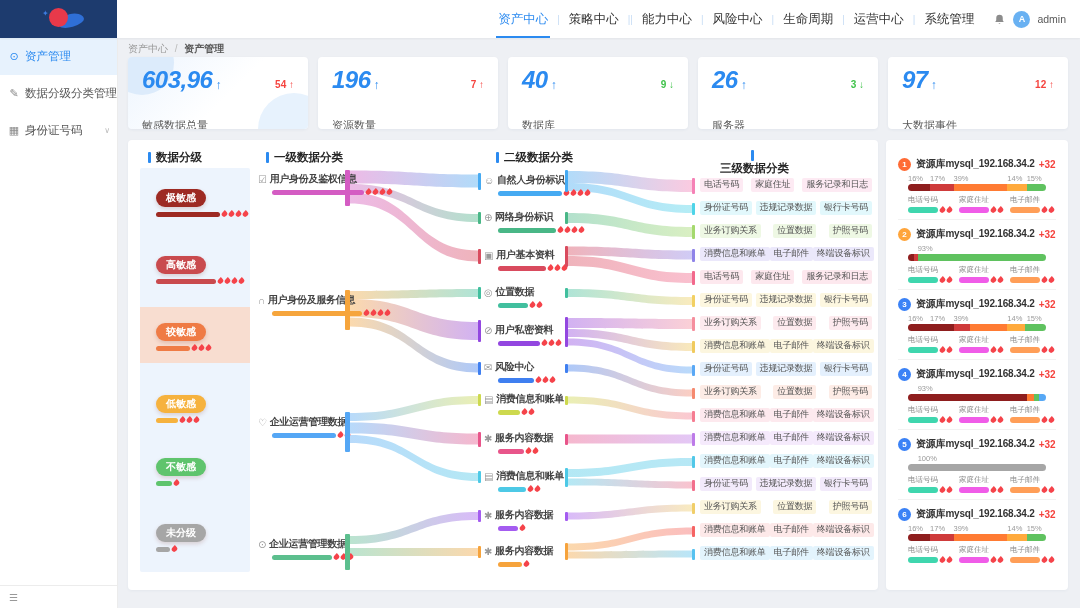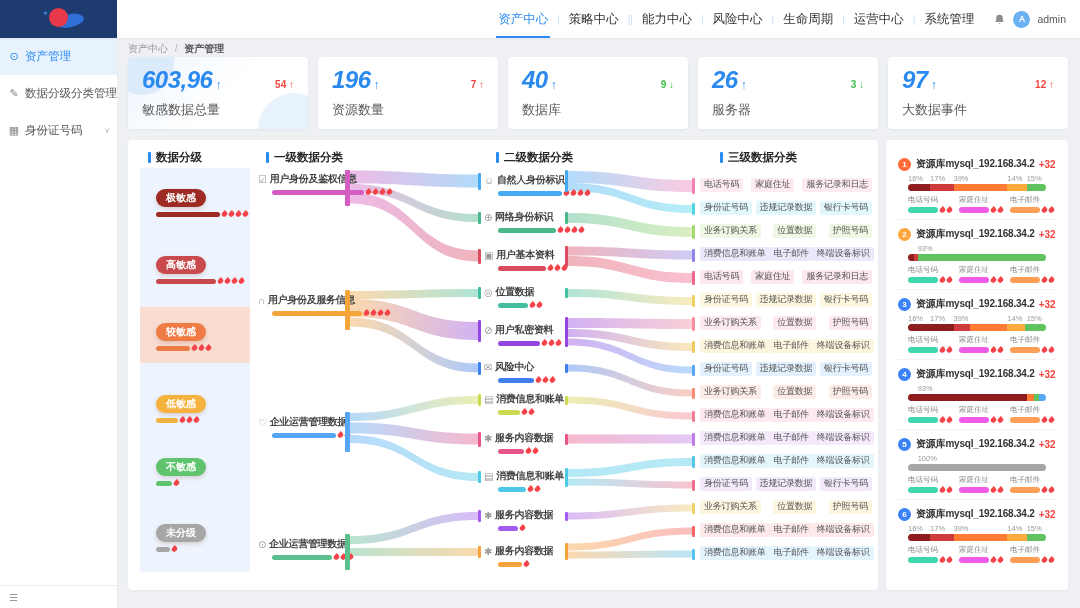--- a/index.html
+++ b/index.html
@@ -43,21 +43,21 @@
   .card{flex:1;height:72px;background:#fff;border-radius:4px;box-shadow:0 1px 3px rgba(30,70,120,.06);
         padding:11px 14px 0;box-sizing:border-box;position:relative;overflow:hidden}
   .card.deco{background:linear-gradient(135deg,#edf5fe 0%,#ffffff 55%)}
   .card.deco::before{content:"";position:absolute;left:-18px;top:-26px;width:64px;height:64px;border-radius:50%;background:#dcebfb}
   .card.deco::after{content:"";position:absolute;right:-22px;bottom:-36px;width:72px;height:72px;border-radius:50%;background:#e7f2fd}
   .card-row{display:flex;align-items:flex-end;position:relative;z-index:1}
   .num{font-size:24px;font-weight:700;font-style:italic;color:#2b8af0;line-height:1;letter-spacing:-.5px}
   .num-arrow{color:#2b8af0;font-size:12px;font-weight:700;margin-left:3px}
   .delta{margin-left:auto;font-size:10px;font-weight:700;padding-bottom:2px;white-space:nowrap}
   .delta.up{color:#f5433e}.delta.down{color:#3fc24a}
-  .card-label{margin-top:9px;font-size:13px;color:#595959;position:relative;z-index:1}
+  .card-label{margin-top:26px;font-size:11px;color:#595959;position:relative;z-index:1}
   
   .main-panel{position:absolute;left:128px;top:140px;width:750px;height:450px;background:#fff;border-radius:4px;
               box-shadow:0 1px 3px rgba(30,70,120,.05);overflow:hidden}
   #sankey{position:absolute;left:0;top:0;width:750px;height:450px}
   .col-header{position:absolute;top:10px;font-size:11.5px;font-weight:700;color:#262626;display:flex;align-items:center;white-space:nowrap}
   .tick{display:inline-block;width:3px;height:11px;background:#2b8af0;border-radius:1px;margin-right:5px;flex:none}
   .level-panel{position:absolute;left:12px;top:28px;width:110px;height:404px;background:#edf4fd;border-radius:2px}
   .level-highlight{position:absolute;left:0;width:110px;background:#f8ddd0}
   .lvl-badge{position:absolute;left:16px;height:18px;line-height:18px;padding:0 10px;border-radius:10px;color:#fff;
              font-size:10px;font-weight:600;box-shadow:0 2px 4px rgba(120,40,20,.18);white-space:nowrap}
@@ -350,21 +350,21 @@
         <span>数据分级</span>
       </div>
       <div class="col-header" style="left: 138px;">
         <span class="tick"></span>
         <span>一级数据分类</span>
       </div>
       <div class="col-header" style="left: 368px;">
         <span class="tick"></span>
         <span>二级数据分类</span>
       </div>
-      <div class="col-header" style="left: 592px;">
+      <div class="col-header" style="left: 592px; flex-direction: column;">
         <span class="tick"></span>
         <span>三级数据分类</span>
       </div>
       <div class="level-panel">
         <div class="level-highlight" style="top: 139px; height: 56px; background: rgb(248, 221, 208);"></div>
         <div class="lvl-badge" style="background: rgb(157, 42, 35); top: 21px;">极敏感</div>
         <div class="bar-row" style="left: 16px; top: 43px;">
           <span class="hbar" style="width: 64px; background: rgb(157, 42, 35);"></span>
           <span class="flames">
             <span class="flame"></span>

